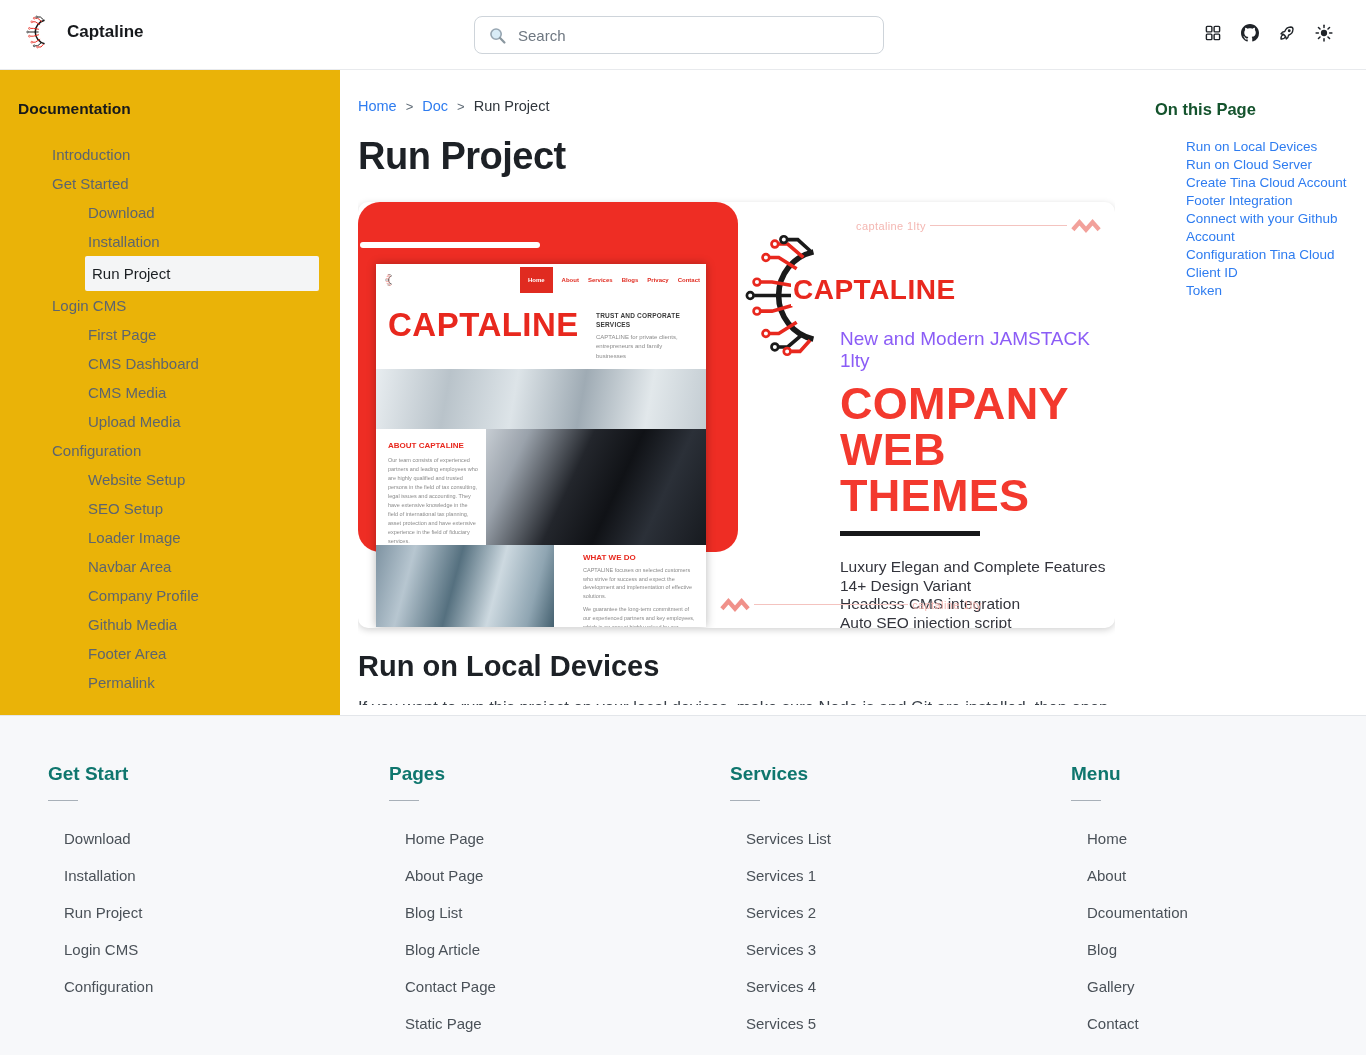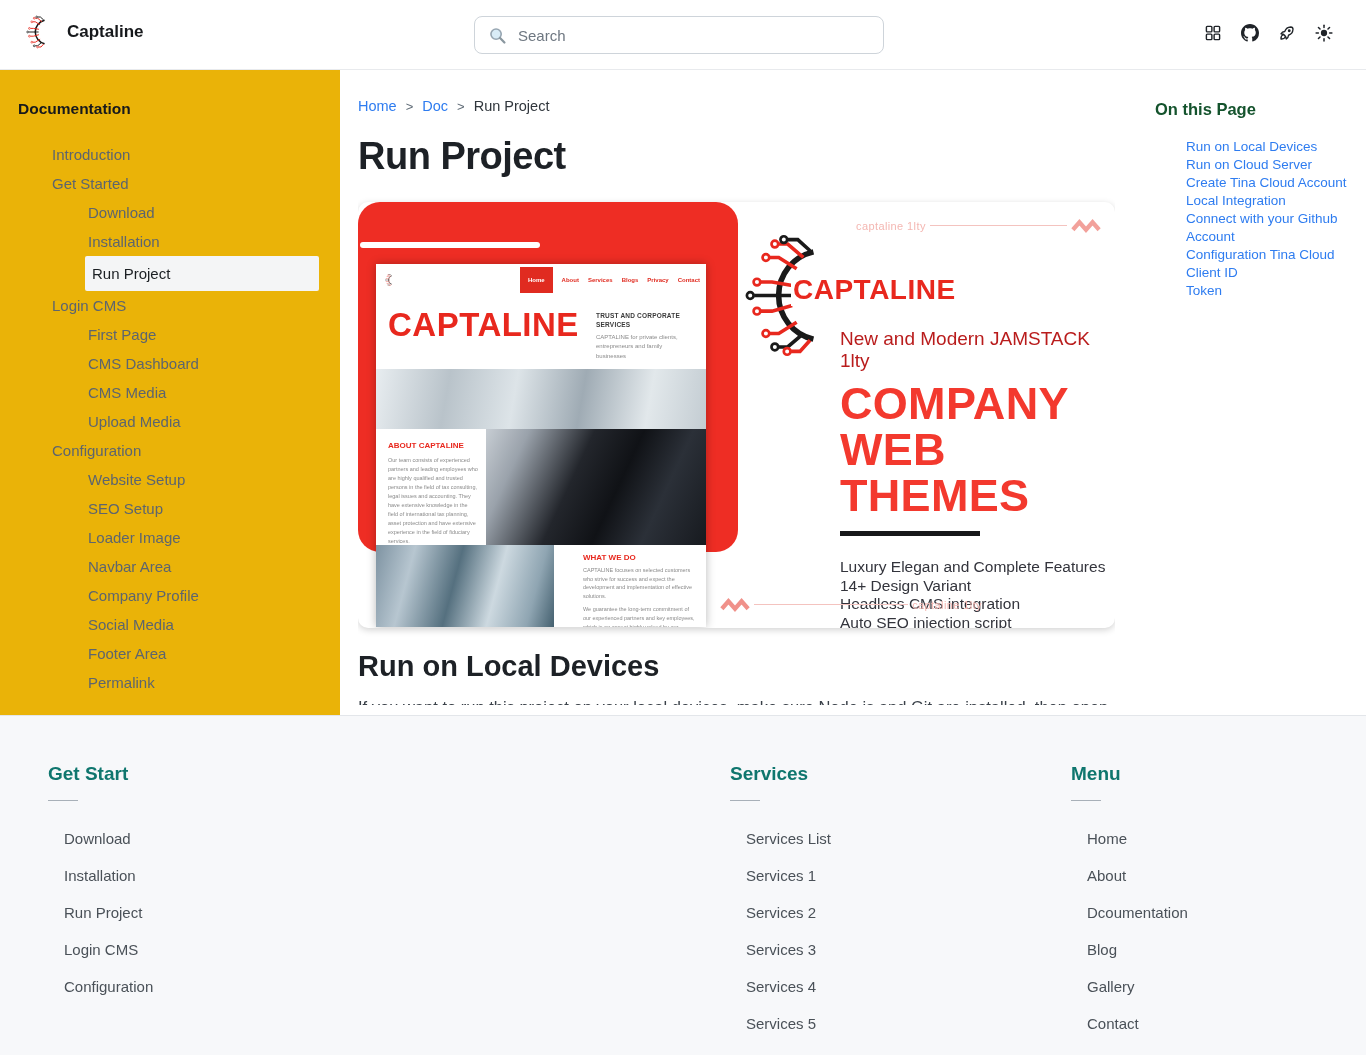--- a/index.html
+++ b/index.html
@@ -83,21 +83,21 @@
   .deco { position:absolute; display:flex; align-items:center; gap:4px; }
   .deco-text { font-size:11px; color:#f4b7b2; letter-spacing:.4px; white-space:nowrap; }
   .deco-line { height:1px; background:#f4c3bf; flex:1; }
   .deco-top { top:17px; left:118px; right:14px; }
   .deco-bottom { bottom:16px; left:-18px; width:262px; }
   .zigzag { flex:none; }
   .logo-row { position:absolute; left:6px; top:32px; width:190px; height:210px; }
   .logo-word { position:absolute; left:53px; top:72px; font-size:28px; font-weight:800; color:#e8281e;
                letter-spacing:.5px; background:#fff; padding-left:2px; }
   .promo { position:absolute; left:102px; top:126px; width:272px; }
-  .promo-tagline { font-size:19px; color:#b91c1c; }
+  .promo-tagline { font-size:19px; color:#8b5cf6; }
   .promo-big { margin-top:9px; font-size:45px; font-weight:800; color:#f3392e; line-height:1.02; letter-spacing:.3px; }
   .promo-underline { width:140px; height:5px; background:#17181a; margin-top:13px; }
   .promo-features { margin-top:22px; list-style:none; }
   .promo-features li { font-size:15.5px; color:#33343c; line-height:18.5px; }
 
   
   .toc { position:absolute; left:1155px; top:70px; width:205px; }
   .toc-title { margin-top:30px; font-size:16.5px; font-weight:700; color:#14532d; }
   .toc-links { margin:19px 0 0 31px; }
   .toc-links a { display:block; font-size:13.5px; color:#2e7cf0; line-height:18px; width:176px; }
@@ -228,21 +228,21 @@
       <a class="lvl2">Website Setup</a>
 
       <a class="lvl2">SEO Setup</a>
 
       <a class="lvl2">Loader Image</a>
 
       <a class="lvl2">Navbar Area</a>
 
       <a class="lvl2">Company Profile</a>
 
-      <a class="lvl2">Social Media</a>
+      <a class="lvl2">Github Media</a>
 
       <a class="lvl2">Footer Area</a>
 
       <a class="lvl2">Permalink</a>
     </nav>
 </div>
 
 <div class="main">
   <div class="breadcrumb">
     <a>Home</a>
@@ -346,21 +346,21 @@
   <p class="clip-para">If you want to run this project on your local devices, make sure Node js and Git are installed, then open the folder with your terminal and run the development script.</p>
 </div>
 
 <div class="toc">
   <div class="toc-title">On this Page</div>
   <div class="toc-links">
 
   <a>Run on Local Devices</a>
       <a>Run on Cloud Server</a>
       <a>Create Tina Cloud Account</a>
-      <a>Local Integration</a>
+      <a>Footer Integration</a>
       <a>Connect with your Github Account</a>
       <a>Configuration Tina Cloud</a>
       <a>Client ID</a>
       <a>Token</a>
     </div>
 </div>
 
 <div class="footer">
   <div class="fcol fcol-1">
     <div class="fcol-title">Get Start</div>
@@ -377,20 +377,45 @@
           <a>Run Project</a>
         </li>
         <li>
           <a>Login CMS</a>
         </li>
         <li>
           <a>Configuration</a>
         </li>
       </ul>
   </div>
+  <div class="fcol fcol-2">
+    <div class="fcol-title">Pages</div>
+    <div class="fcol-divider"></div>
+    <ul>
+
+    <li>
+          <a>Home Page</a>
+        </li>
+        <li>
+          <a>About Page</a>
+        </li>
+        <li>
+          <a>Blog List</a>
+        </li>
+        <li>
+          <a>Blog Article</a>
+        </li>
+        <li>
+          <a>Contact Page</a>
+        </li>
+        <li>
+          <a>Static Page</a>
+        </li>
+      </ul>
+  </div>
   <div class="fcol fcol-3">
     <div class="fcol-title">Services</div>
     <div class="fcol-divider"></div>
     <ul>
 
     <li>
           <a>Services List</a>
         </li>
         <li>
           <a>Services 1</a>

